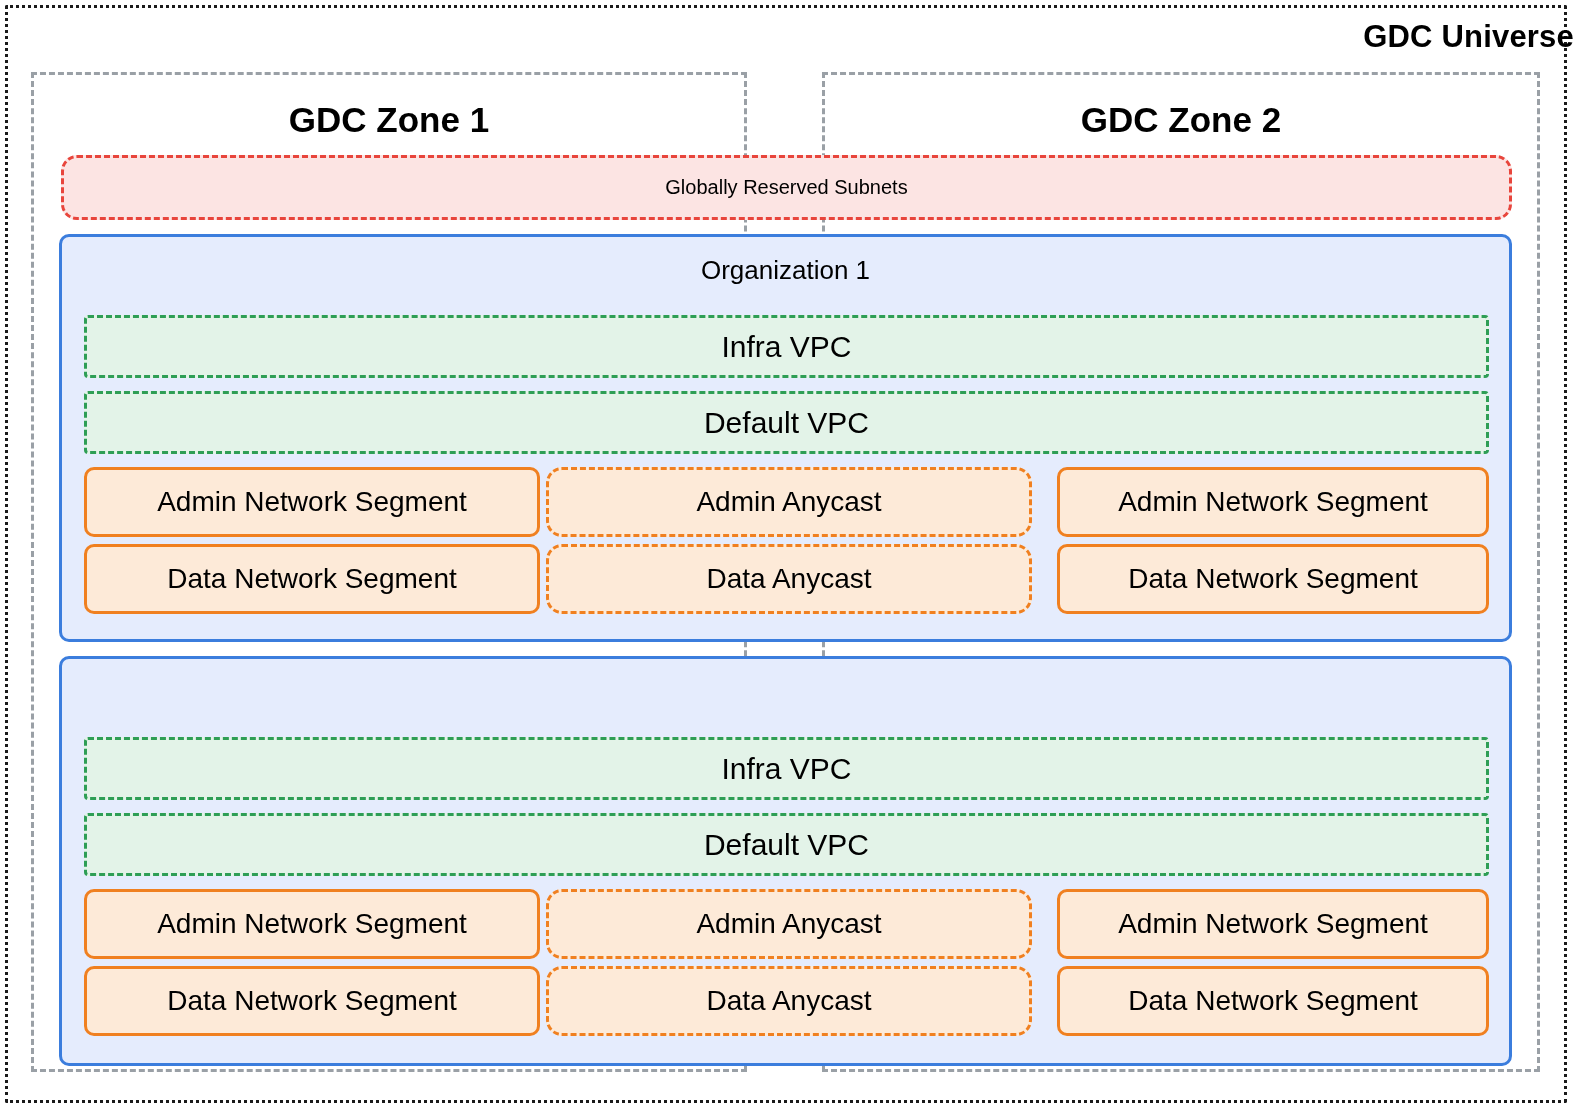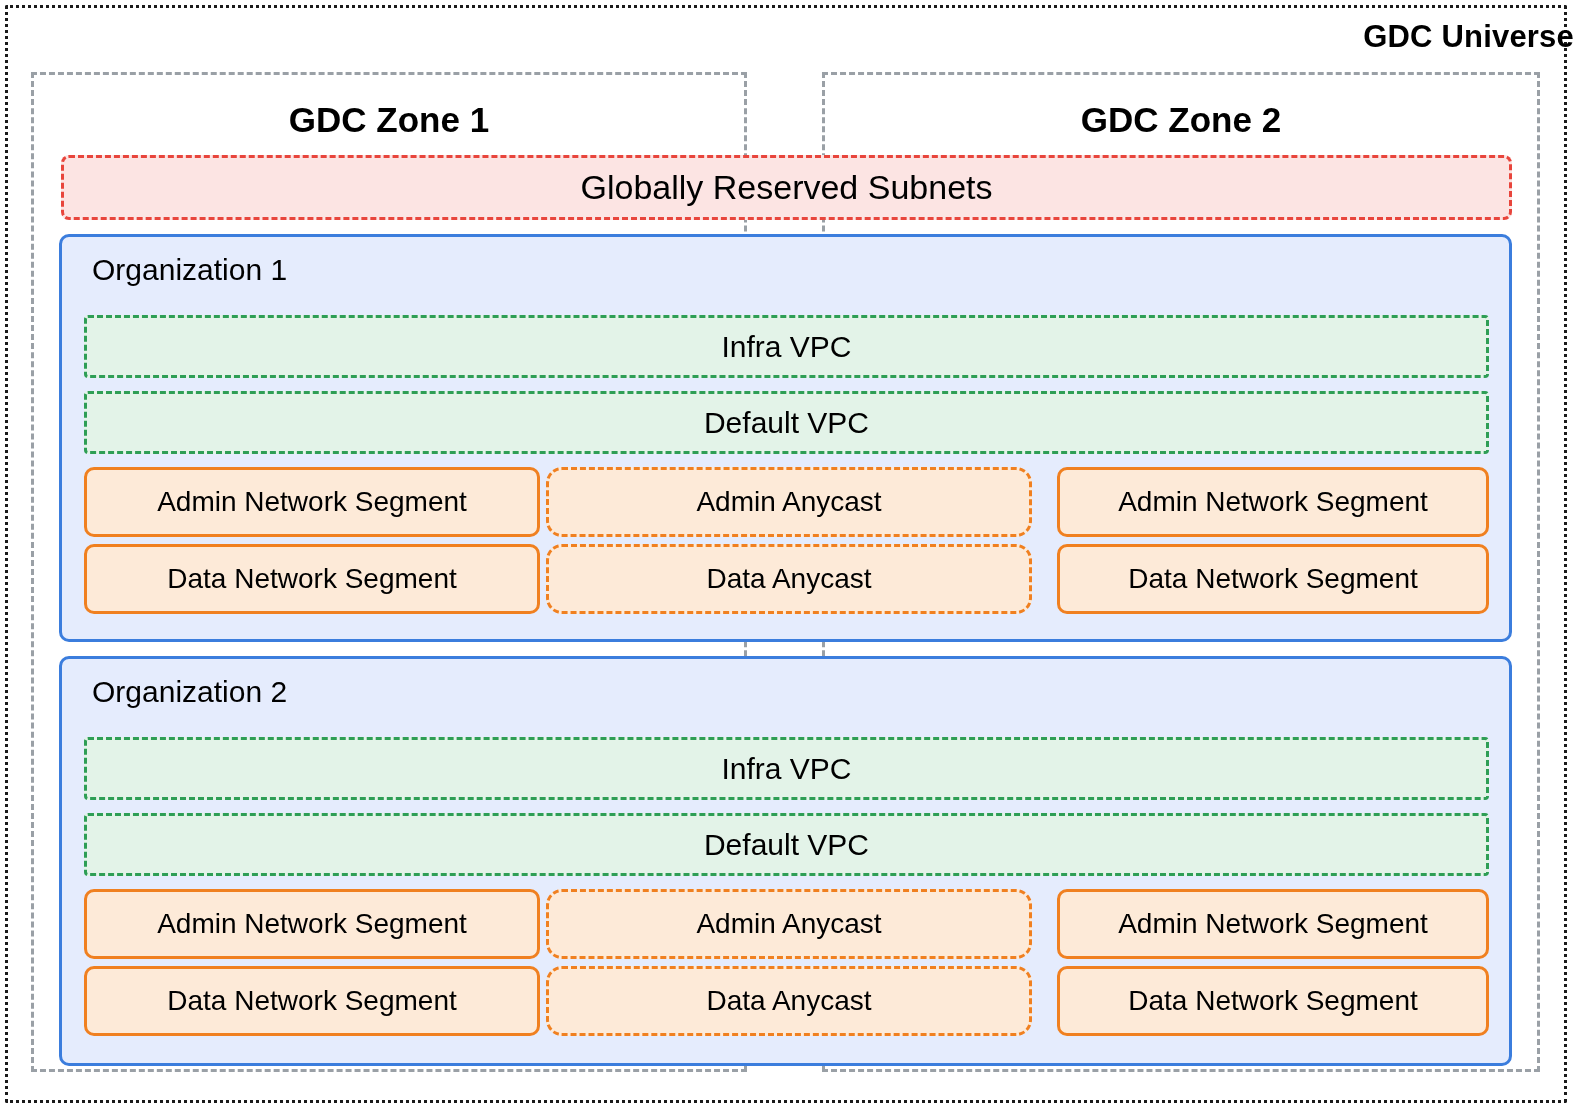--- a/index.html
+++ b/index.html
@@ -69,49 +69,48 @@
   
   .global-subnets {
     position: absolute;
     left: 61px;
     top: 155px;
     width: 1451px;
     height: 65px;
     box-sizing: border-box;
     background: #fce4e3;
     border: 3px dashed #e8453c;
-    border-radius: 8px;
+    border-radius: 16px;
     display: flex;
     align-items: center;
     justify-content: center;
-    font-size: 34px;
+    font-size: 20px;
   }
 
   
   .org {
     position: absolute;
     left: 59px;
     width: 1453px;
     box-sizing: border-box;
     background: #e5ecfd;
     border: 3px solid #3b7ddd;
     border-radius: 10px;
   }
   .org-1 { top: 234px;  height: 408px; }
   .org-2 { top: 656px;  height: 410px; }
 
   .org-title {
     position: absolute;
     left: 0;
     top: 14px;
     width: 100%;
-    text-align: left;
-    font-size: 30px;
+    text-align: center;
+    font-size: 26px;
     line-height: 38px;
-    margin-left: 30px;
   }
 
   
   .vpc {
     position: absolute;
     left: 22px;
     width: 1405px;
     height: 63px;
     box-sizing: border-box;
     background: #e3f3e8;
@@ -201,21 +200,20 @@
       <div class="cell cell-mid">
         <span>Data Anycast</span>
       </div>
       <div class="cell cell-right">
         <span>Data Network Segment</span>
       </div>
     </div>
   </div>
 
   <div class="org org-2">
-    <div class="org-title">Organization 2</div>
 
     <div class="vpc vpc-infra">
       <span>Infra VPC</span>
     </div>
 
     <div class="vpc vpc-default">
       <span>Default VPC</span>
     </div>
 
     <div class="seg-row seg-row-admin">

